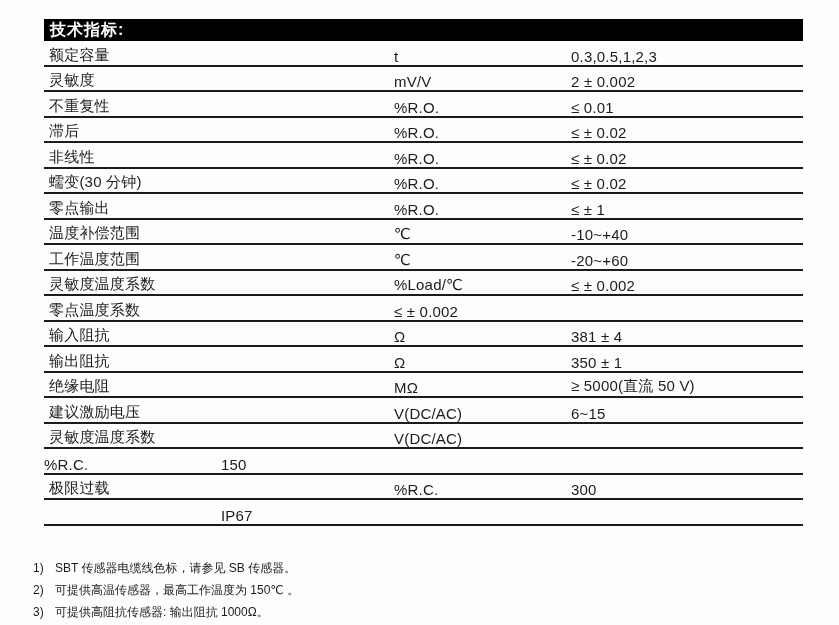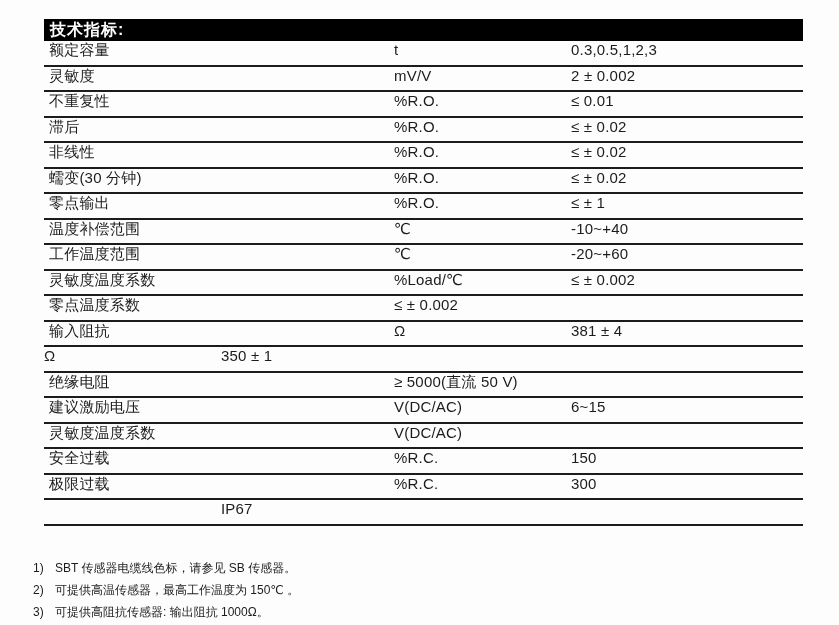--- a/index.html
+++ b/index.html
@@ -30,21 +30,21 @@
     color: var(--header-text);
     height: 22px;
     line-height: 22px;
     font-size: 16px;
     font-weight: bold;
     padding-left: 6px;
     letter-spacing: 1px;
   }
   .trow {
     display: flex;
-    align-items: flex-start;
+    align-items: flex-end;
     height: 25.5px;
     border-bottom: 2px solid var(--line);
     font-size: 15px;
     letter-spacing: 0.2px;
   }
   .c1 { width: 350px; padding-left: 5px; }
   .c2 { width: 177px; }
   .c3 { flex: 1; }
 
   .footnotes {
@@ -120,38 +120,39 @@
   <div class="trow">
     <div class="c1">零点温度系数</div>
     <div class="c3">≤ ± 0.002</div>
   </div>
   <div class="trow">
     <div class="c1">输入阻抗</div>
     <div class="c2">Ω</div>
     <div class="c3">381 ± 4</div>
   </div>
   <div class="trow">
+    <div class="c1">输出阻抗</div>
     <div class="c2">Ω</div>
     <div class="c3">350 ± 1</div>
   </div>
   <div class="trow">
     <div class="c1">绝缘电阻</div>
+    <div class="c2">MΩ</div>
     <div class="c3">≥ 5000(直流 50 V)</div>
   </div>
   <div class="trow">
     <div class="c1">建议激励电压</div>
     <div class="c2">V(DC/AC)</div>
     <div class="c3">6~15</div>
   </div>
   <div class="trow">
     <div class="c1">灵敏度温度系数</div>
     <div class="c2">V(DC/AC)</div>
   </div>
   <div class="trow">
-    <div class="c1">安全过载</div>
     <div class="c2">%R.C.</div>
     <div class="c3">150</div>
   </div>
   <div class="trow">
     <div class="c1">极限过载</div>
     <div class="c2">%R.C.</div>
     <div class="c3">300</div>
   </div>
   <div class="trow">
     <div class="c2"></div>

